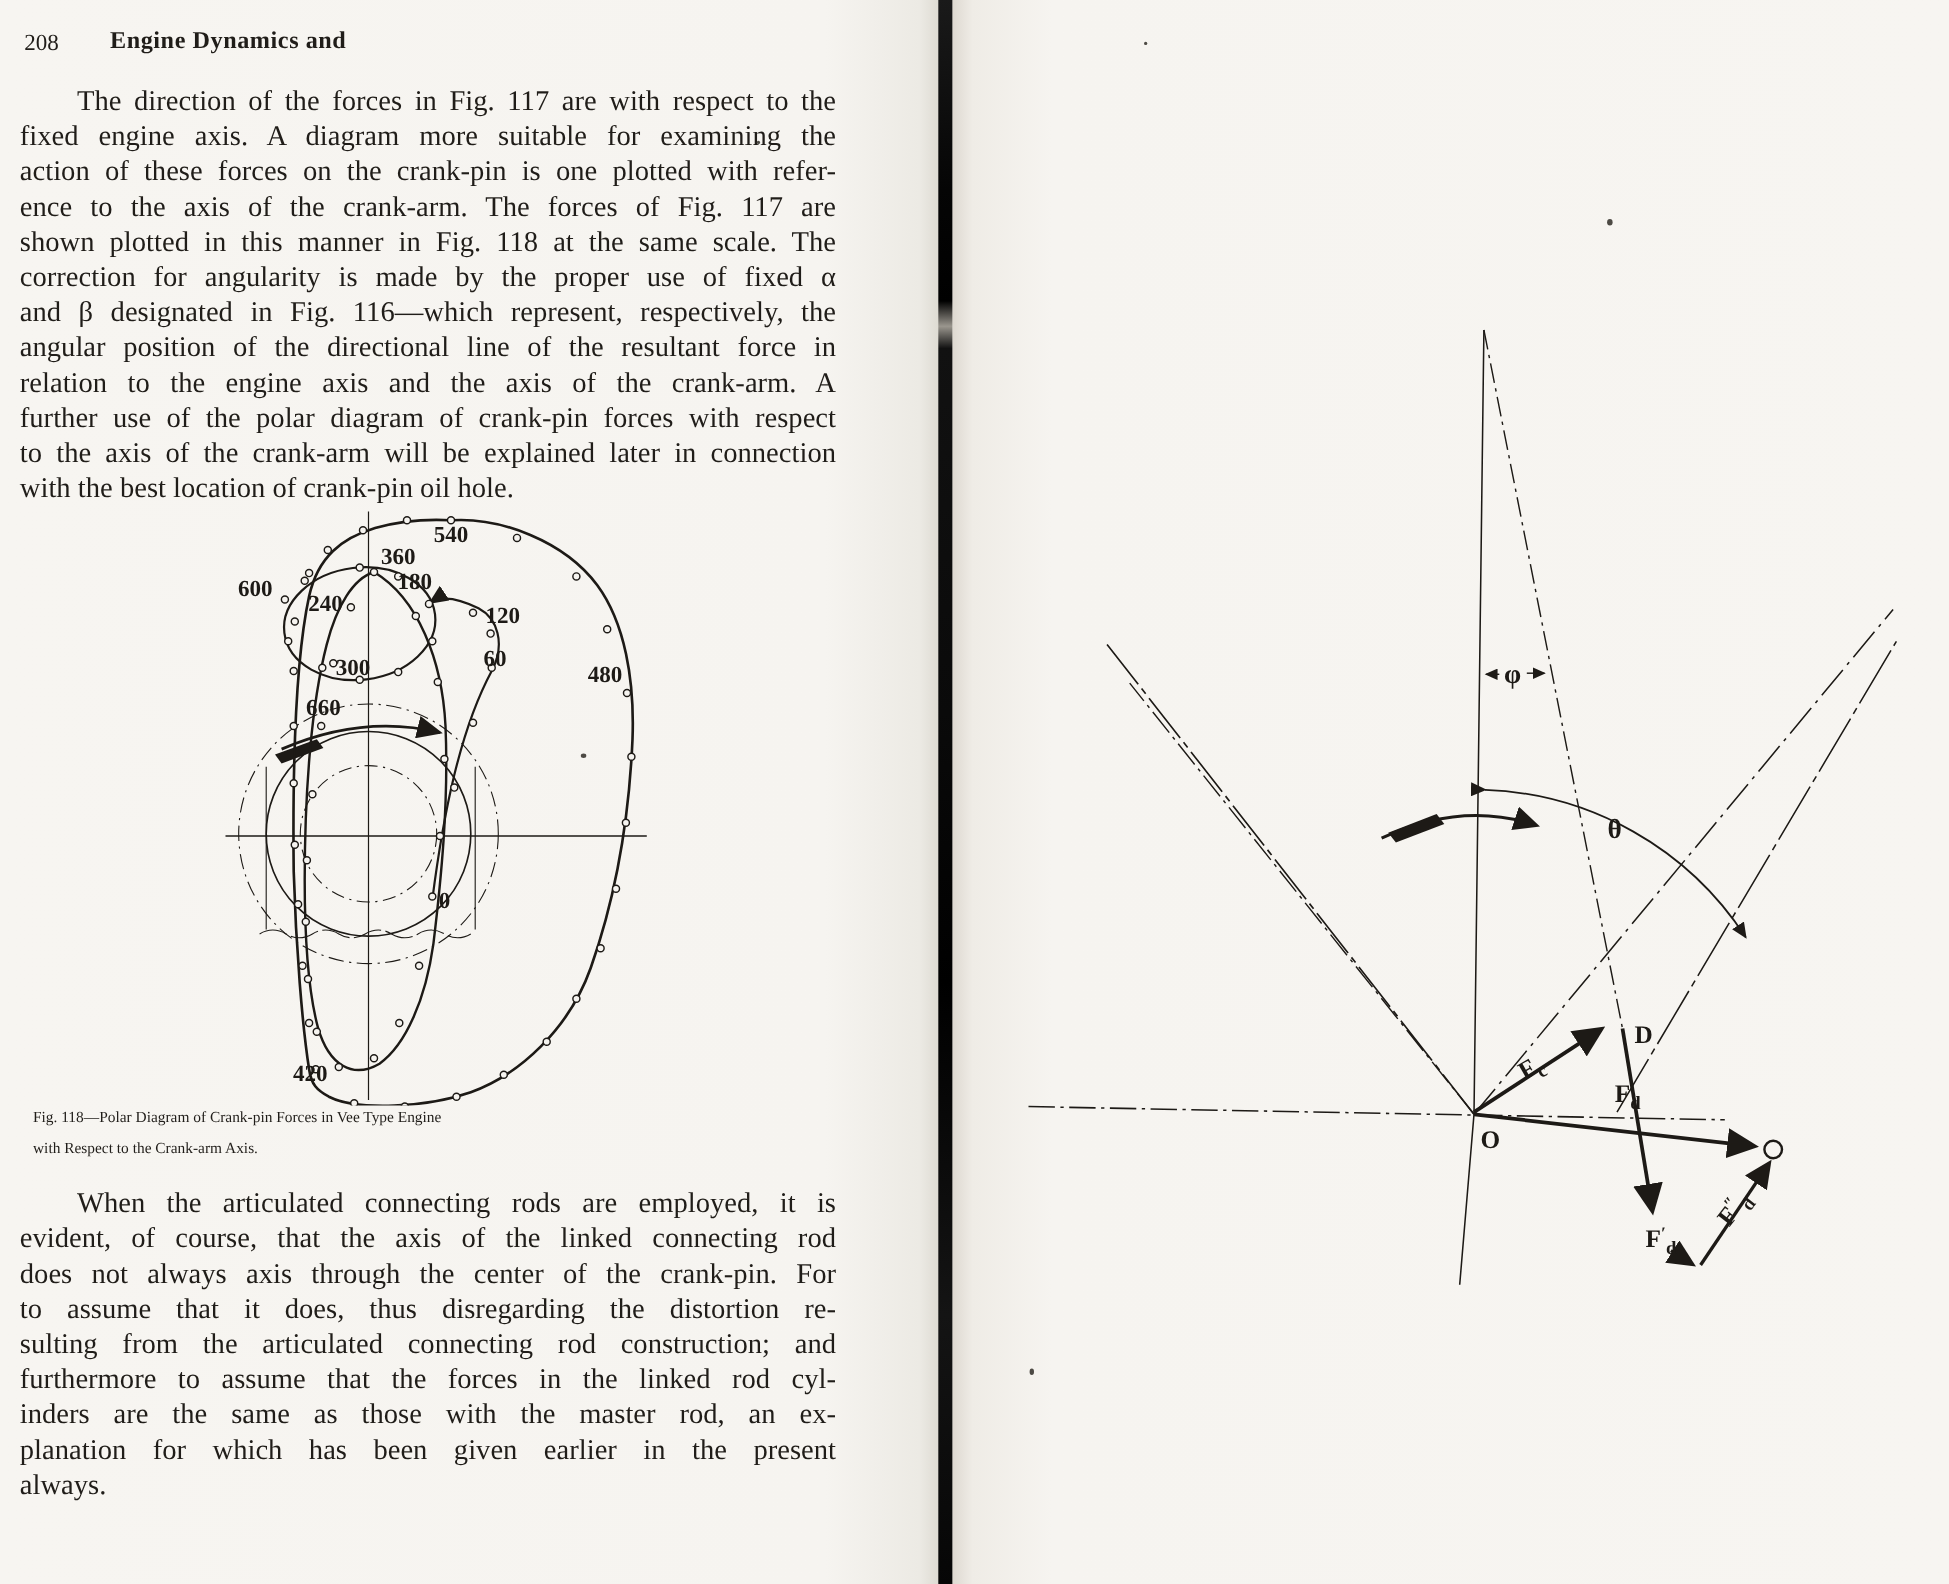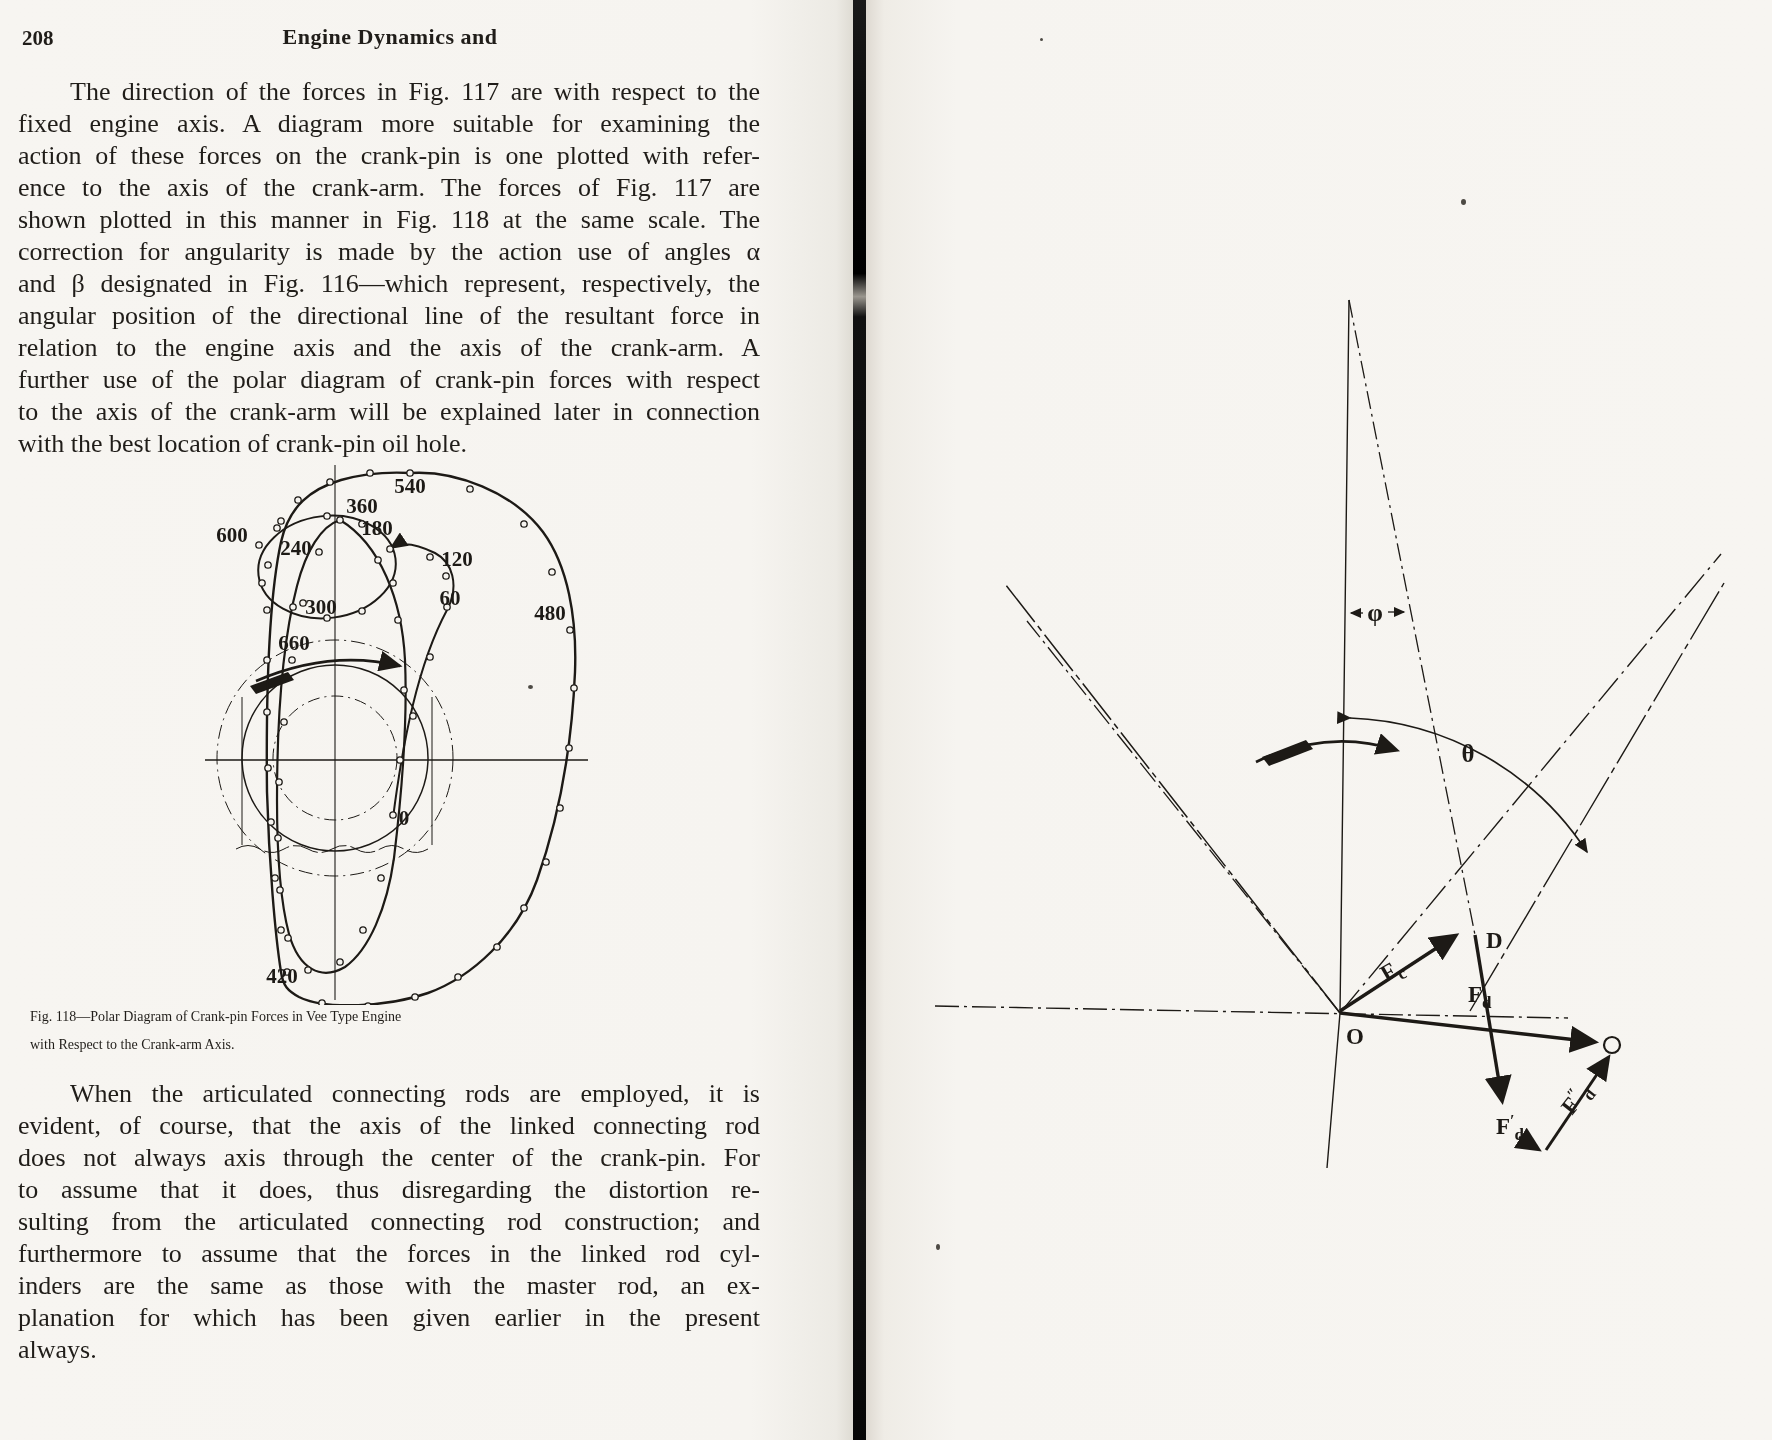--- a/index.html
+++ b/index.html
@@ -7,22 +7,22 @@
     width:1772px;height:1440px;position:relative;overflow:hidden;
     background:#e9e6e0;
     font-family:"Liberation Serif", serif;
     color:#201d19;
   }
   .page{position:absolute;top:0;height:1440px;}
   #page-left{left:0;width:853px;background:linear-gradient(to right,#f7f5f1 0%,#f6f4f0 88%,#eceae4 98%,#dedbd3 100%);}
   #page-right{left:866px;width:906px;background:linear-gradient(to right,#ded9d1 0%,#efece6 2%,#f6f4f0 10%,#f7f5f1 100%);}
   #spine{position:absolute;left:853px;top:0;width:13px;height:1440px;
     background:linear-gradient(to bottom,#1a1a1a 0%,#050505 12%,#000 19%,#9a968e 20.6%,#111 22%,#0a0a0a 45%,#000 62%,#141414 83%,#060606 100%);}
-  .hdr-num{position:absolute;font-size:21px;font-weight:bold;}
-  .hdr-title{position:absolute;font-size:22px;font-weight:bold;text-align:center;letter-spacing:.5px;}
+  .hdr-num{position:absolute;font-size:21px;font-weight:normal;}
+  .hdr-title{position:absolute;font-size:22px;font-weight:bold;text-align:left;letter-spacing:.5px;}
   .para{position:absolute;font-size:26px;line-height:32px;}
   .para .jline{text-align:justify;text-align-last:justify;}
   .para.endshort .jline:last-child{text-align-last:left;}
   .para .jline:first-child{text-indent:52px;}
   .caption{position:absolute;font-size:14px;line-height:28px;}
   svg{position:absolute;}
   svg text{font-family:"Liberation Serif", serif;fill:#1d1a16;}
   .anglbl{font-size:21px;font-weight:bold;}
   .forcelbl{font-size:23px;font-weight:bold;}
   .speck{position:absolute;border-radius:50%;background:#4d4a44;}
@@ -33,21 +33,21 @@
 <div class="page" id="page-left">
   <div class="hdr-num" style="left:22px;top:26px;">208</div>
   <div class="hdr-title" style="left:100px;top:24px;width:580px;">Engine Dynamics and</div>
 
   <div class="para endshort" id="left-para1" style="left:18px;top:76px;width:742px;">
       <div class="jline">The direction of the forces in Fig. 117 are with respect to the</div>
       <div class="jline">fixed engine axis.  A diagram more suitable for examining the</div>
       <div class="jline">action of these forces on the crank-pin is one plotted with refer-</div>
       <div class="jline">ence to the axis of the crank-arm.  The forces of Fig. 117 are</div>
       <div class="jline">shown plotted in this manner in Fig. 118 at the same scale.  The</div>
-      <div class="jline">correction for angularity is made by the action use of angles α</div>
+      <div class="jline">correction for angularity is made by the proper use of fixed α</div>
       <div class="jline">and β designated in Fig. 116—which represent, respectively, the</div>
       <div class="jline">angular position of the directional line of the resultant force in</div>
       <div class="jline">relation to the engine axis and the axis of the crank-arm.  A</div>
       <div class="jline">further use of the polar diagram of crank-pin forces with respect</div>
       <div class="jline">to the axis of the crank-arm will be explained later in connection</div>
       <div class="jline">with the best location of crank-pin oil hole.</div>
     </div>
 
   <svg id="fig118" style="left:190px;top:455px;" width="420" height="550" viewBox="190 455 420 550">
     <defs>

